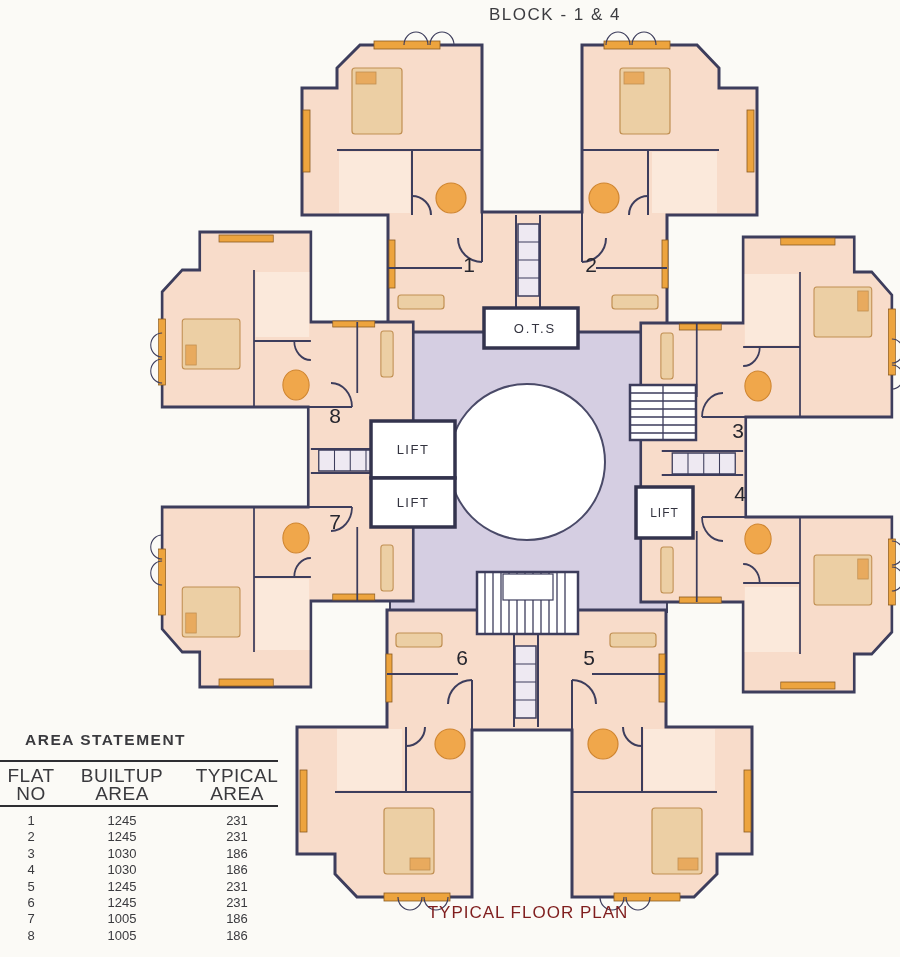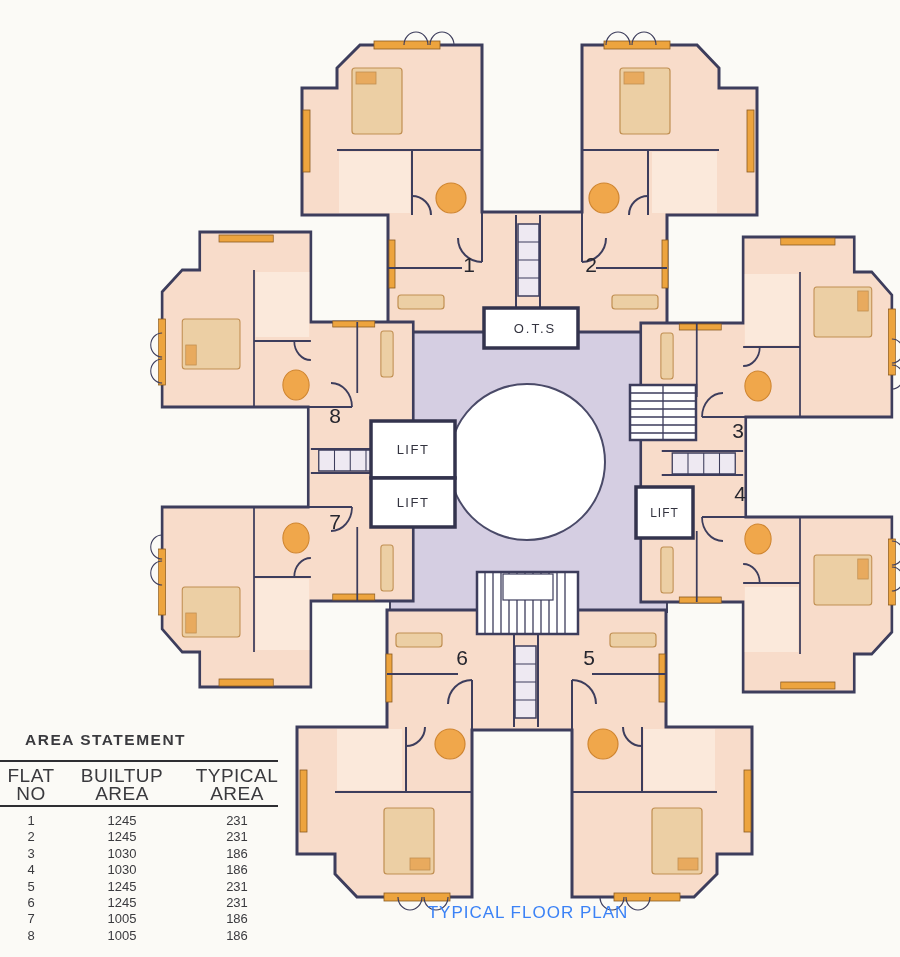--- a/index.html
+++ b/index.html
@@ -8,21 +8,21 @@
     background:#fbfaf6;
     font-family:"Liberation Sans", sans-serif;
     overflow:hidden;
   }
   
   .plan-title{
     position:absolute; left:430px; top:5px; width:250px;
     text-align:center; font-size:17px; letter-spacing:1.5px; color:#3c3c40;
   }
   .footer{
-    position:absolute; left:378px; top:903px; width:300px; text-align:center; color:#3b82f6;
+    position:absolute; left:378px; top:903px; width:300px; text-align:center; color:#7f1d1d;
   }
   .footer-line1{ font-size:17px; letter-spacing:1px; }
   .footer-line2{ font-size:16px; letter-spacing:0.5px; margin-top:3px; }
 
   
   .plan-svg{ position:absolute; left:0; top:0; }
   .wing-outline{ fill:#f8dcca; stroke:#3d3d5c; stroke-width:3; }
   .room-light{ fill:#fbe9db; }
   .sill{ fill:#eda43e; stroke:#8a5a20; stroke-width:0.8; }
   .rline{ fill:none; stroke:#3d3d5c; stroke-width:2; }
@@ -64,20 +64,21 @@
   .c1{ width:62px; } .c2{ width:120px; } .c3{ width:110px; }
   .arows{ position:absolute; top:88px; left:0; width:292px; font-size:13px; }
   .arow{ display:flex; height:16.4px; line-height:16.4px; }
   .arow span{ text-align:center; display:inline-block; }
 </style>
 </head>
 <body>
 
 <div class="page">
 
+  <div class="plan-title">BLOCK - 1 &amp; 4</div>
 
   <svg class="plan-svg" width="900" height="957" viewBox="0 0 900 957">
     <defs>
       <g id="wing">
         <path class="wing-outline" d="M388,332 L388,215 L302,215 L302,88 L337,88 L337,68 L360,45
           L482,45 L482,212 L582,212 L582,45 L697,45 L719,68 L719,88 L757,88 L757,215 L667,215 L667,332 Z"></path>
         <rect class="room-light" x="339" y="152" width="71" height="61"></rect>
         <rect class="room-light" x="652" y="152" width="65" height="61"></rect>
         <rect class="sill" x="374" y="41" width="66" height="8"></rect>
         <rect class="sill" x="604" y="41" width="66" height="8"></rect>

